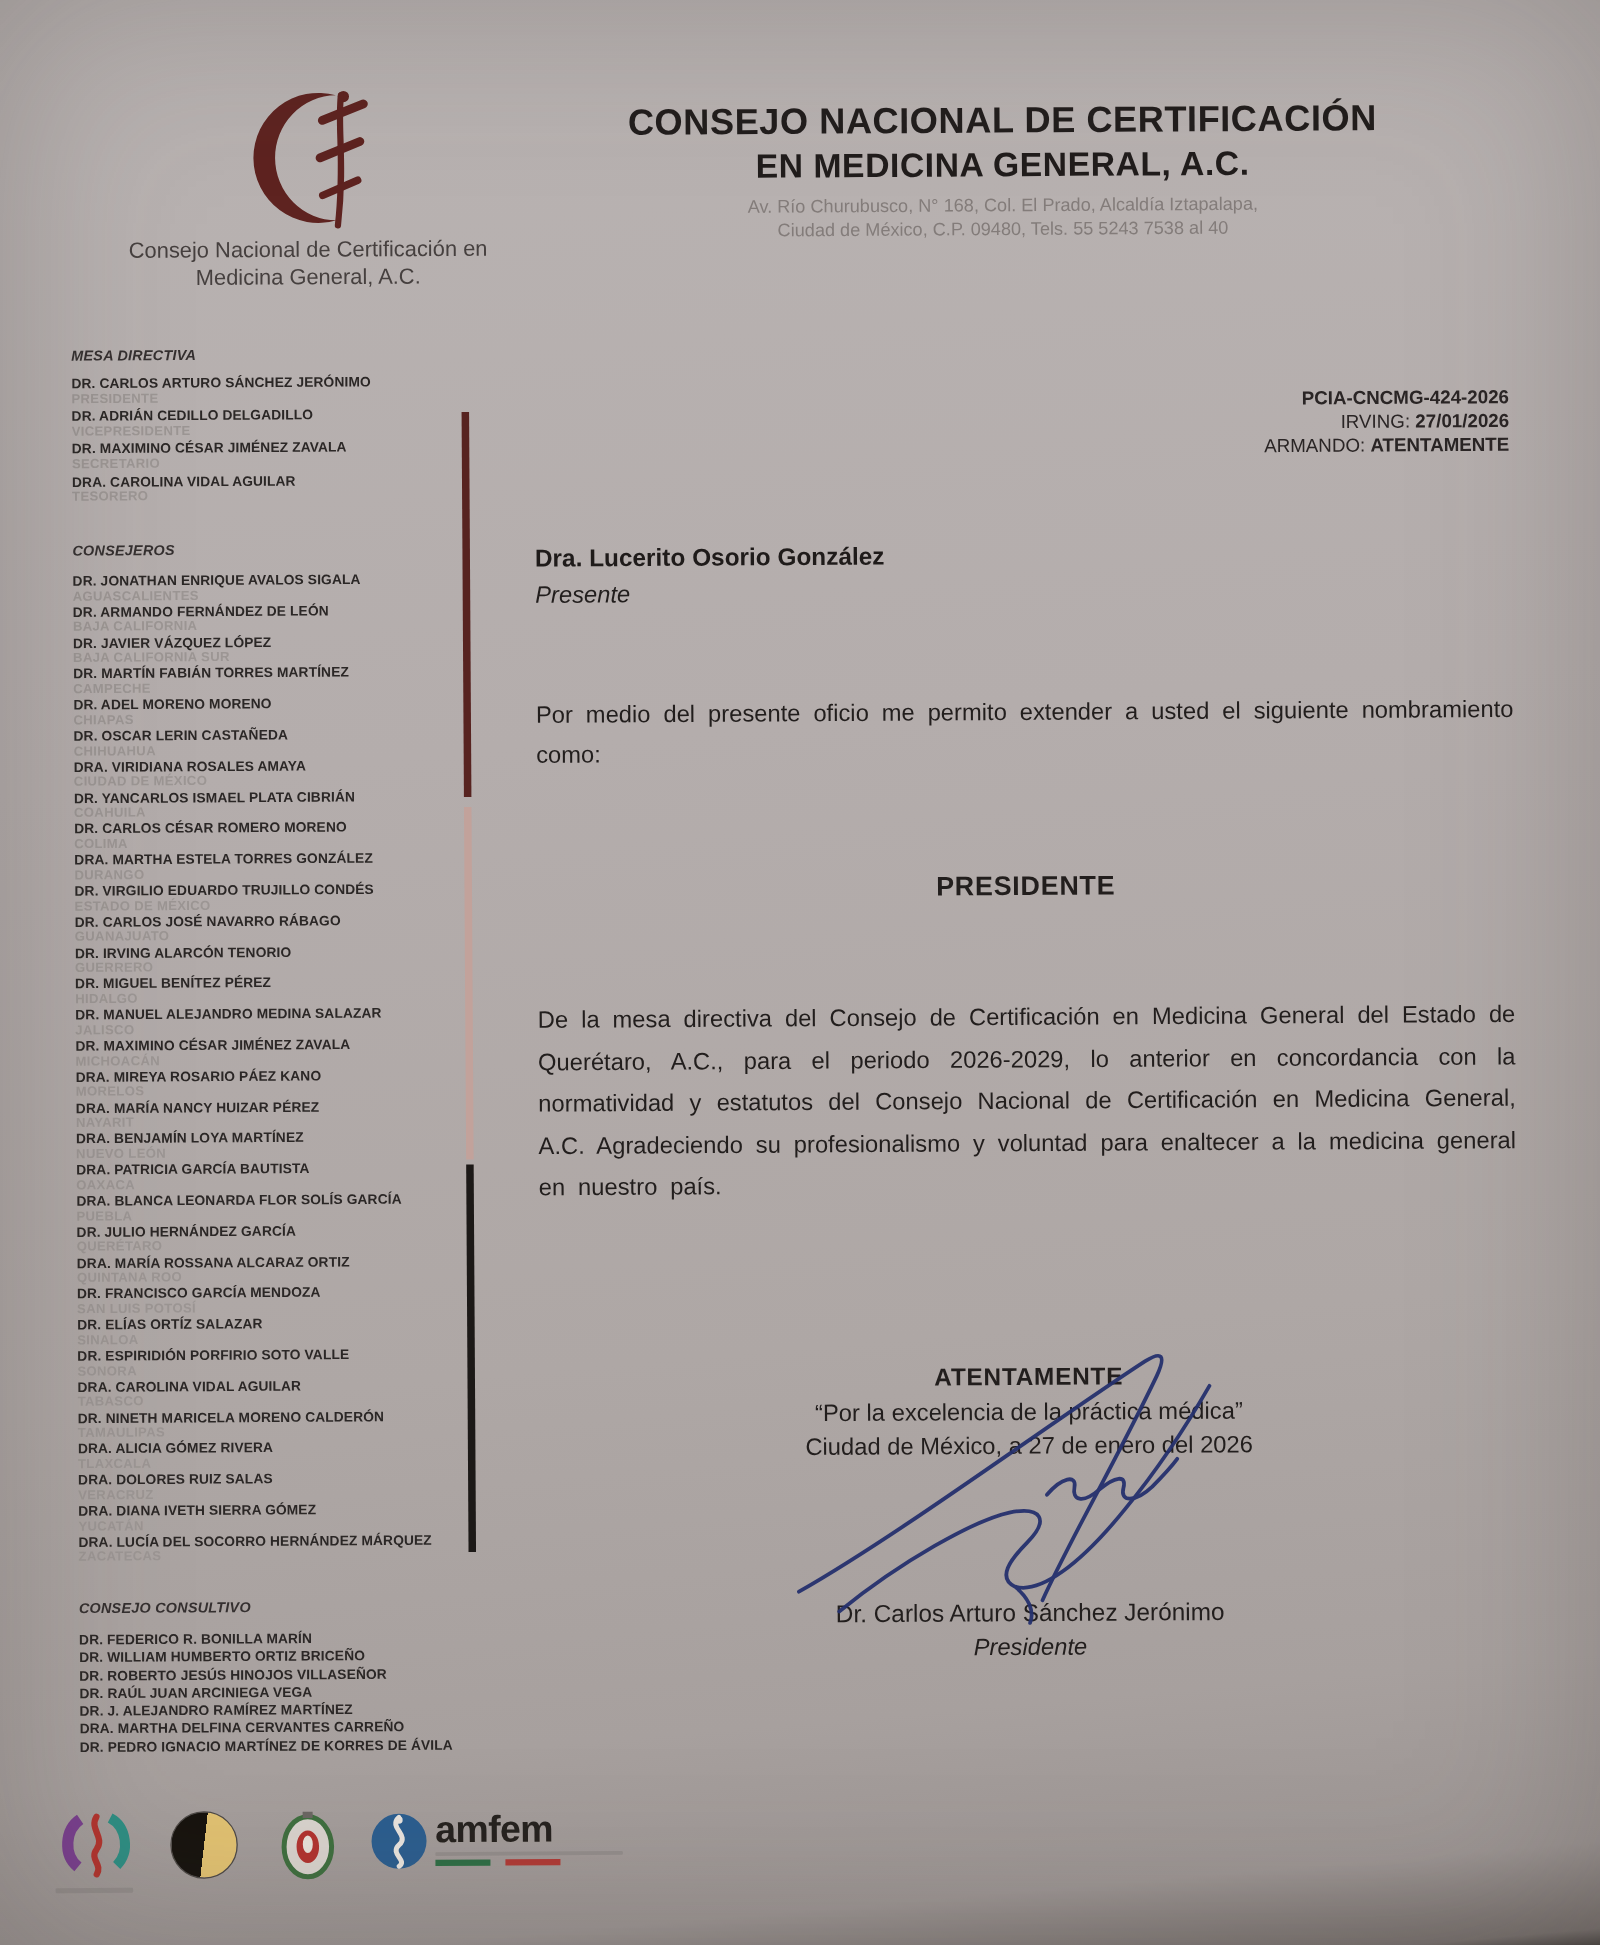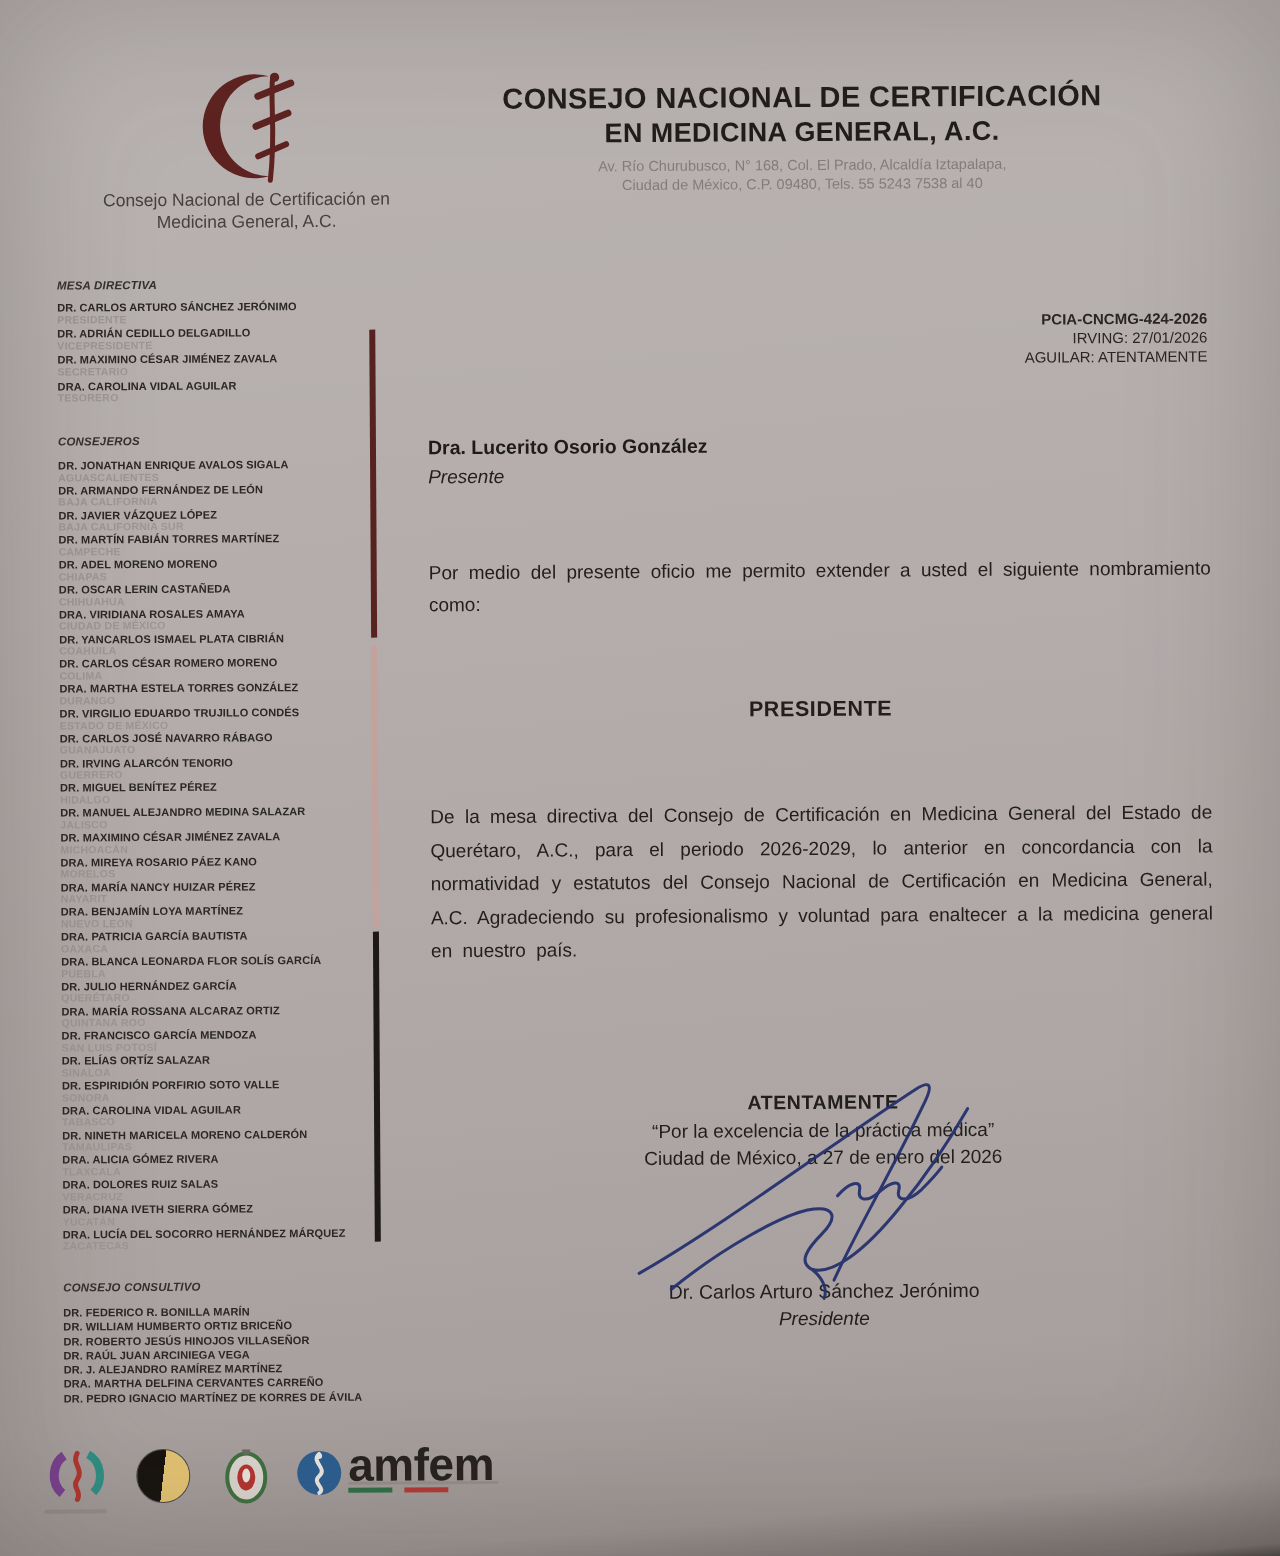--- a/index.html
+++ b/index.html
@@ -17,21 +17,21 @@
   .org-caption{position:absolute;left:78px;top:186px;width:344px;text-align:center;
     font-size:17.5px;line-height:22px;color:#46403f;}
   .title-block{position:absolute;left:420px;top:82px;width:772px;text-align:center;}
   .title-l1{font-size:29px;font-weight:bold;letter-spacing:.4px;color:#211d1c;}
   .title-l2{font-size:27px;font-weight:bold;letter-spacing:.4px;color:#211d1c;margin-top:3px;}
   .addr{font-size:14.5px;line-height:19px;color:#837c7a;margin-top:8px;}
 
   
   .ref-block{position:absolute;right:70px;top:312px;text-align:right;font-size:15px;line-height:19px;color:#2a2525;}
   .ref-code{font-weight:bold;}
-  .ref-strong{font-weight:normal;margin-top:36px;}
+  .ref-strong{font-weight:bold;margin-top:36px;}
 
   
   .side{position:absolute;left:60px;width:314px;}
   .sec-title{font-style:italic;font-weight:bold;font-size:11.5px;color:#353030;letter-spacing:.2px;}
   .pair{margin-bottom:2px;}
   .mesa .pair{margin-bottom:3.4px;}
   .m-name{font-size:11px;font-weight:bold;color:#2b2726;line-height:11.6px;letter-spacing:.1px;white-space:nowrap;}
   .m-role{font-size:10.5px;font-weight:bold;color:#9c9694;line-height:11.2px;letter-spacing:.25px;white-space:nowrap;}
   .c-line{font-size:11px;font-weight:bold;color:#2b2726;line-height:14.3px;letter-spacing:.1px;}
 
@@ -56,21 +56,21 @@
   .signer-role{font-style:italic;font-size:19px;}
   .signature{position:absolute;left:608px;top:1076px;width:472px;height:232px;z-index:5;}
 
   
   .footer{position:absolute;left:40px;top:1446px;display:flex;align-items:flex-start;gap:26px;}
   .flogo{position:relative;}
   .cap-bar{height:4px;background:#8d8785;opacity:.65;margin-top:2px;border-radius:1px;}
   .disc{width:52px;height:52px;border-radius:50%;border:1px solid #4e4a47;
     background:linear-gradient(97deg,#17130e 50%,#e2c272 50%);}
   .amfem{display:flex;align-items:flex-start;gap:6px;margin-top:2px;}
-  .amfem-txt{font-weight:bold;font-size:46px;line-height:30px;color:#26221f;letter-spacing:-.5px;}
+  .amfem-txt{font-weight:bold;font-size:30px;line-height:30px;color:#26221f;letter-spacing:-.5px;}
   .amfem-sub{display:flex;gap:12px;margin-top:3px;}
   .flag-green{width:44px;height:5px;background:#2f6e46;}
   .flag-red{width:44px;height:5px;background:#b03a36;}
 </style>
 </head>
 <body>
 
 <div class="paper">
   <div class="tilt">
 
@@ -93,21 +93,21 @@
       </div>
     </div>
 
     <div class="ref-block">
       <div class="ref-code">PCIA-CNCMG-424-2026</div>
       <div>
         <span>IRVING:</span>
         <span class="ref-strong">27/01/2026</span>
       </div>
       <div>
-        <span>AGUILAR:</span>
+        <span>ARMANDO:</span>
         <span class="ref-strong">ATENTAMENTE</span>
       </div>
     </div>
 
     <div class="side sec-title" style="top:276px">MESA DIRECTIVA</div>
     <div class="side mesa" style="top:299px">
         <div class="pair">
           <div class="m-name">DR. CARLOS ARTURO SÁNCHEZ JERÓNIMO</div>
           <div class="m-role">PRESIDENTE</div>
         </div>

